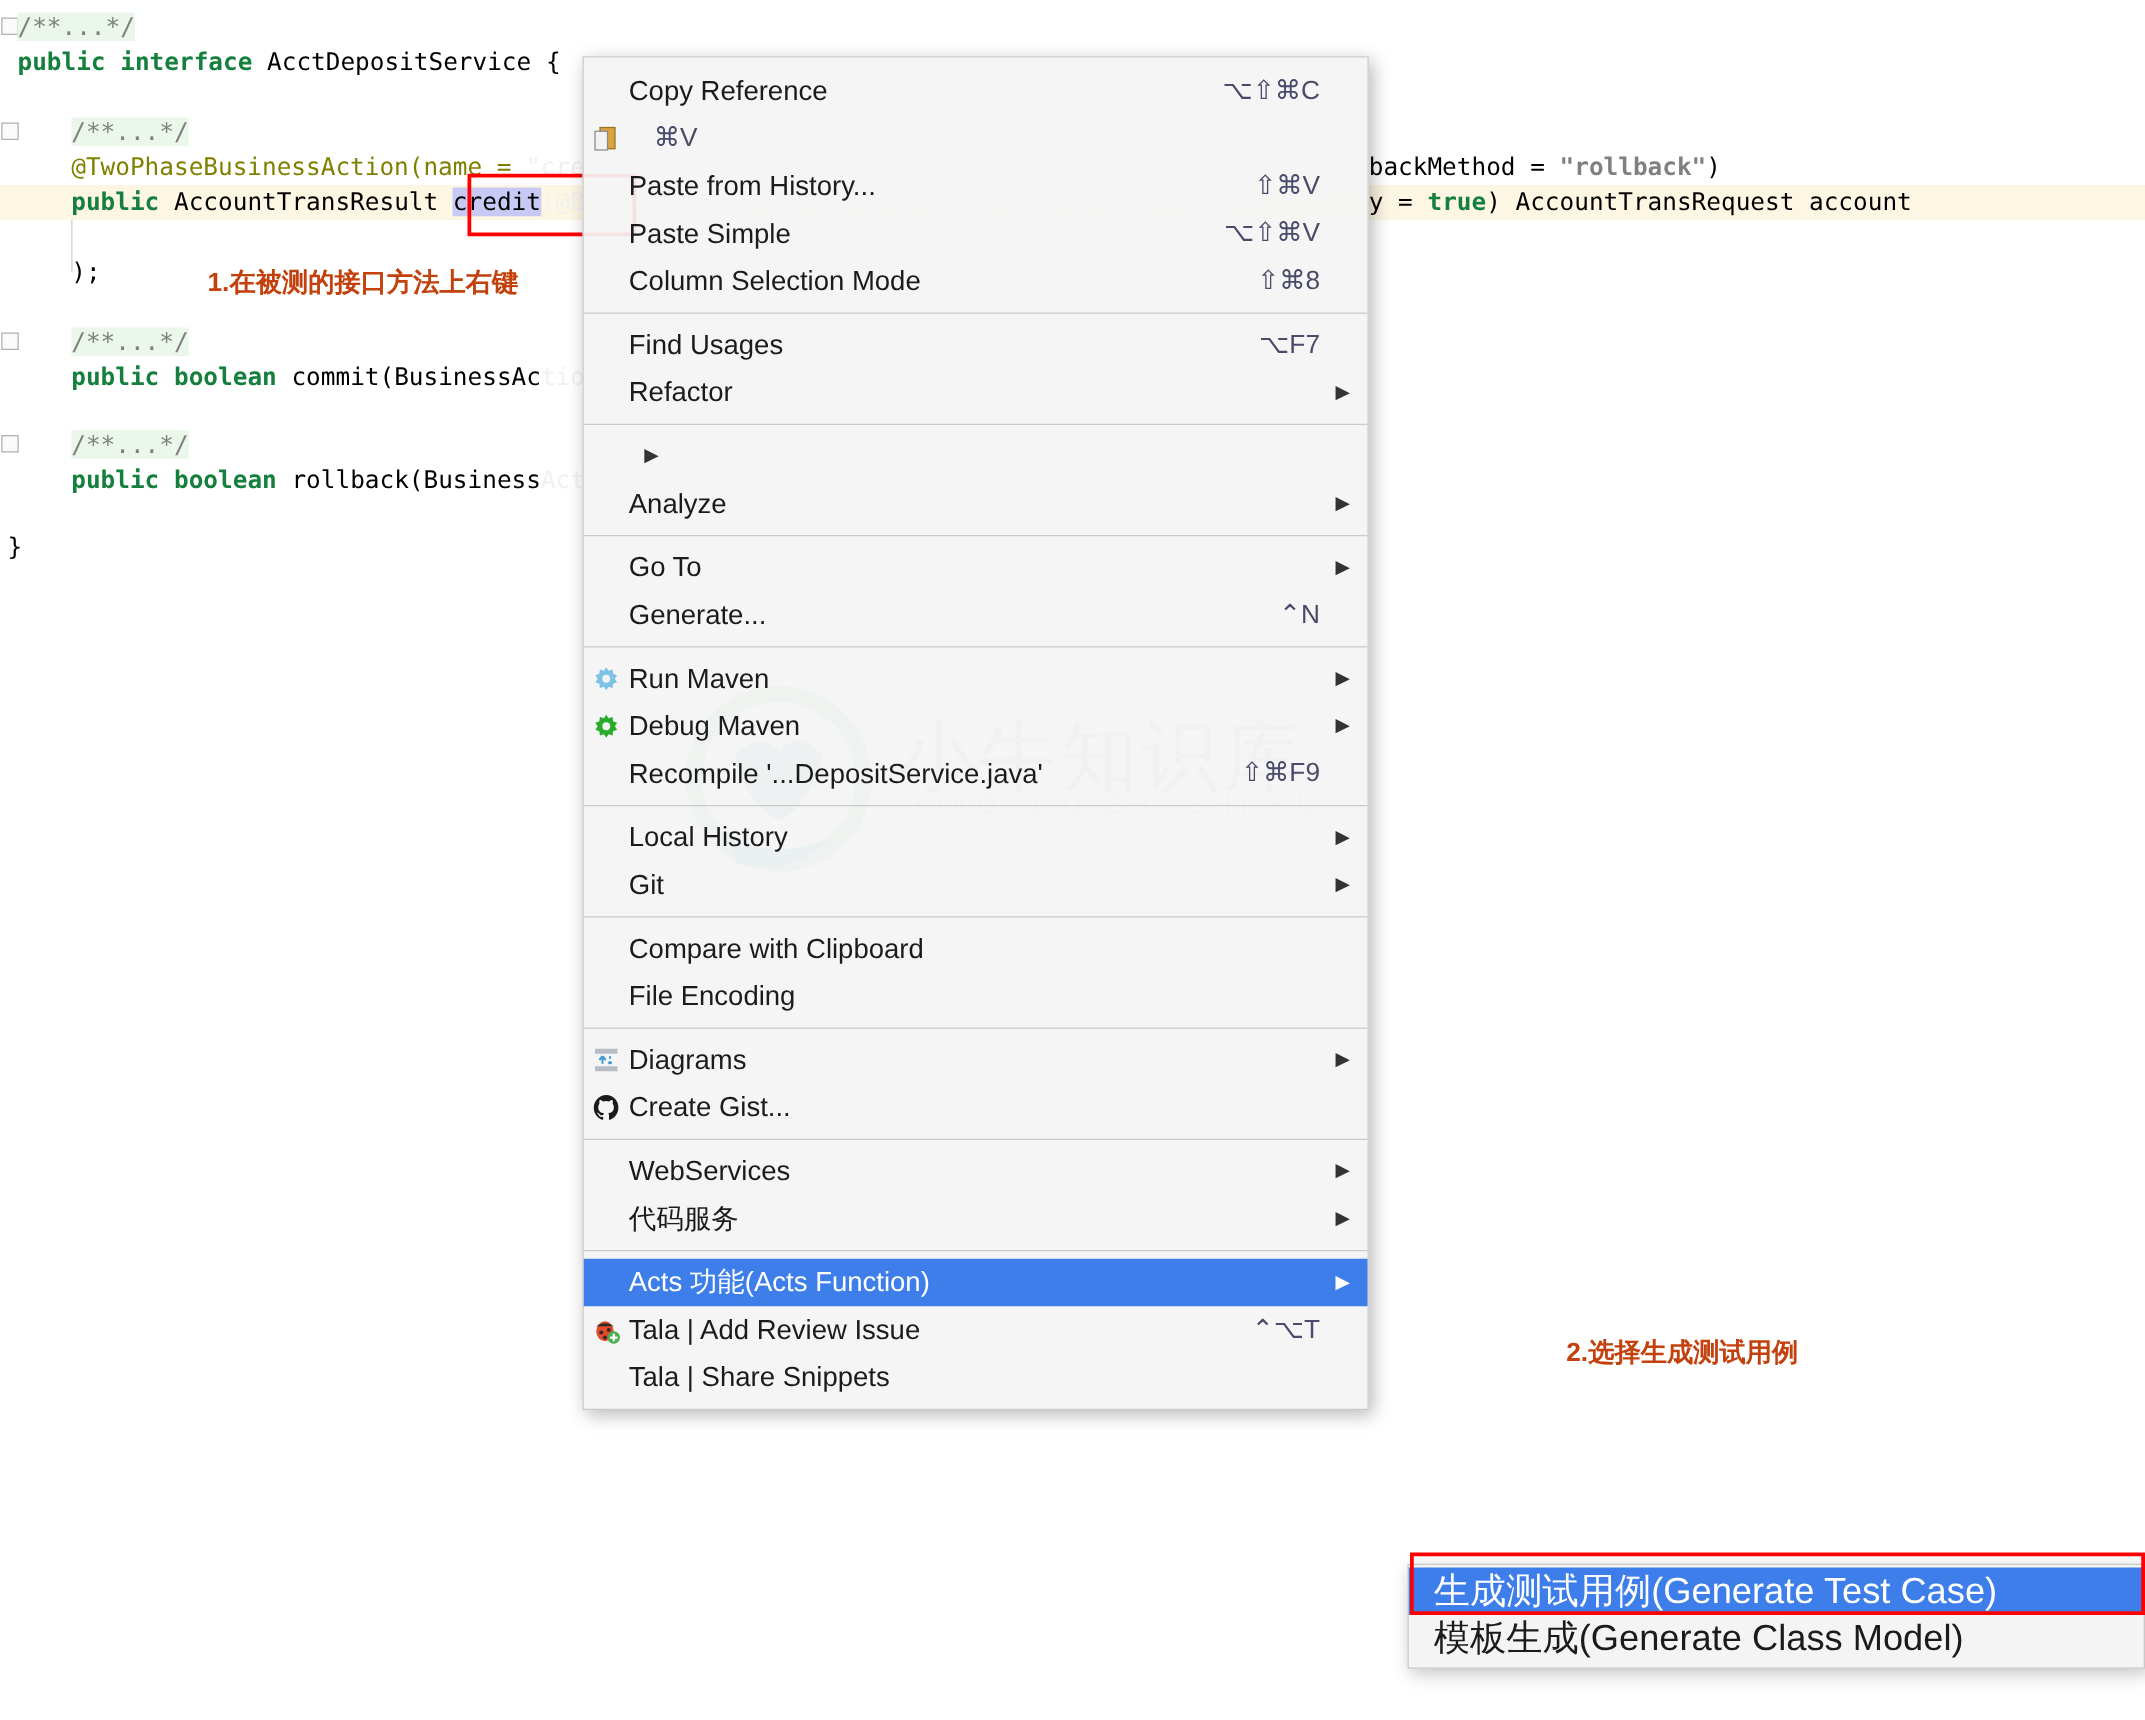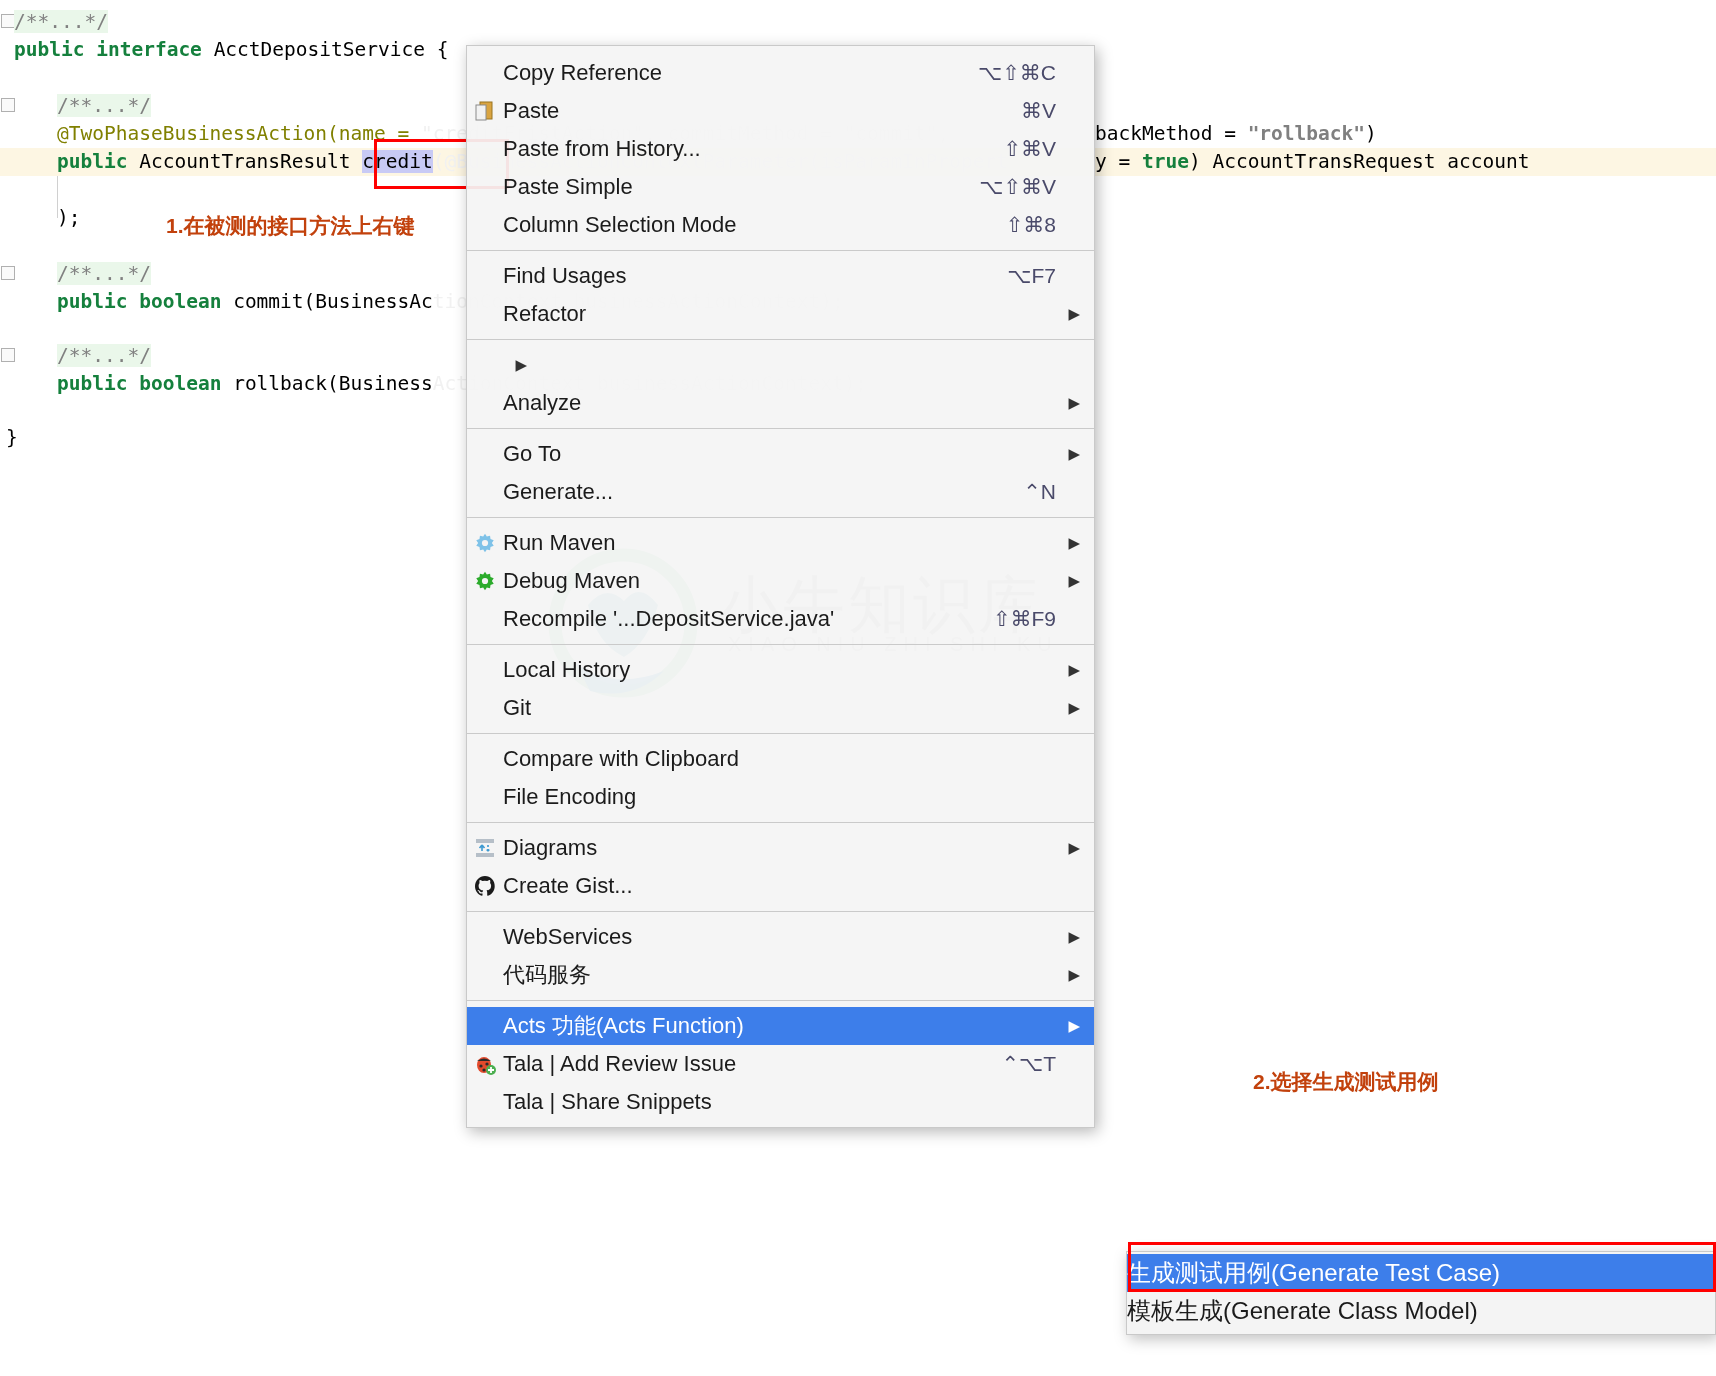--- a/index.html
+++ b/index.html
@@ -122,21 +122,22 @@
     position:absolute;
     left:1126px;top:1251px;width:590px;
     background:#f4f4f4;
     border:1px solid #c9c9c9;
     box-shadow:3px 4px 14px rgba(0,0,0,0.25);
     box-sizing:border-box;
     padding:2px 0 4px 0;
   }
   .smi{
     height:38px;line-height:38px;
-    font-size:24px;color:#1b1b1b;white-space:nowrap;
+    padding-left:20px;
+    font-size:29px;color:#1b1b1b;white-space:nowrap;
     font-family:"Liberation Sans", sans-serif;
   }
   .smi.sel-row{background:#3d7eea;color:#fff;}
   .tri-green{
     width:0;height:0;border-left:16px solid #2aa02a;
     border-top:10px solid transparent;border-bottom:10px solid transparent;
   }
 </style>
 </head>
 <body>
@@ -194,21 +195,20 @@
       <span class="sc">⌥⇧⌘C</span>
       <span class="arrow"></span>
     </div>
     <div class="mi">
       <span class="icon">
         <svg width="24" height="24" viewBox="0 0 24 24">
           <rect x="7" y="3" width="12" height="17" fill="#d9a441" stroke="#9a7420"></rect>
           <rect x="3" y="6" width="10" height="15" fill="#f2f2f2" stroke="#8a8a8a"></rect>
         </svg>
       </span>
-      <span class="label">Paste</span>
       <span class="sc">⌘V</span>
       <span class="arrow"></span>
     </div>
     <div class="mi">
       <span class="icon"></span>
       <span class="label">Paste from History...</span>
       <span class="sc">⇧⌘V</span>
       <span class="arrow"></span>
     </div>
     <div class="mi">

